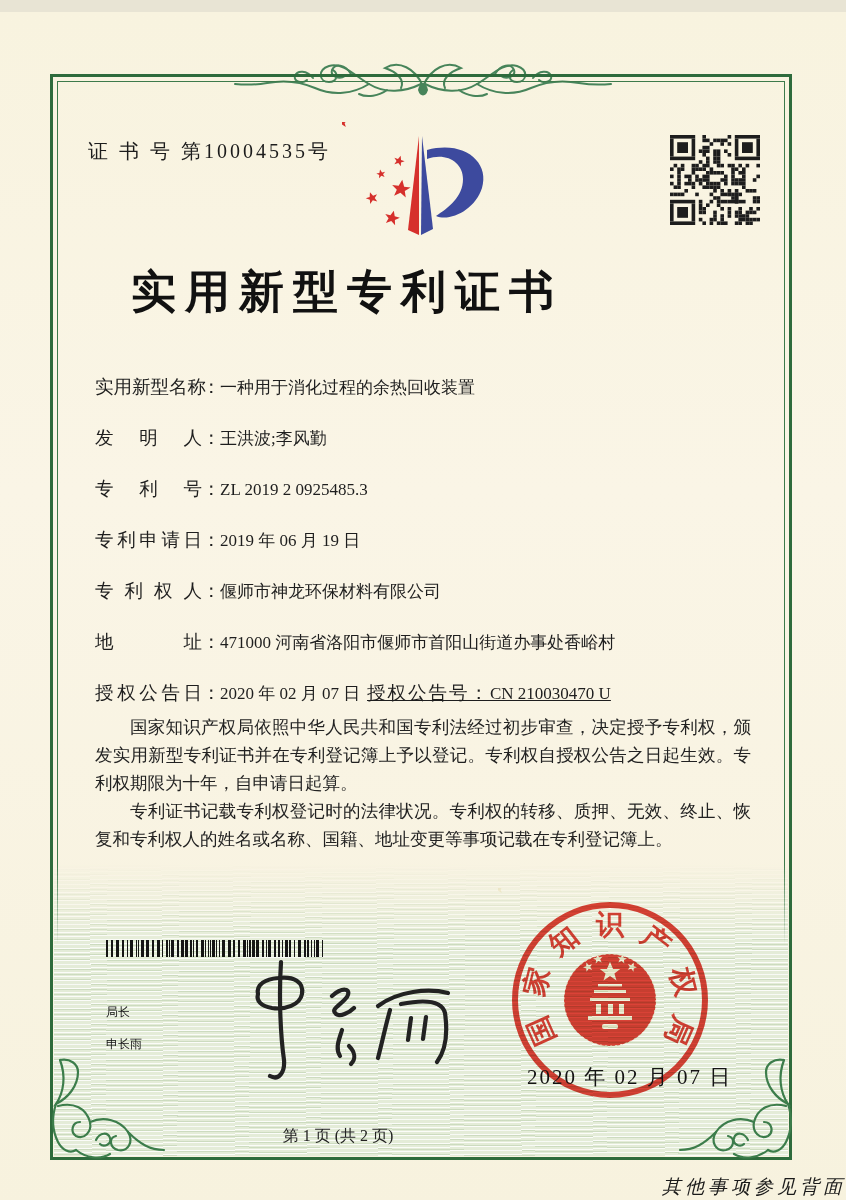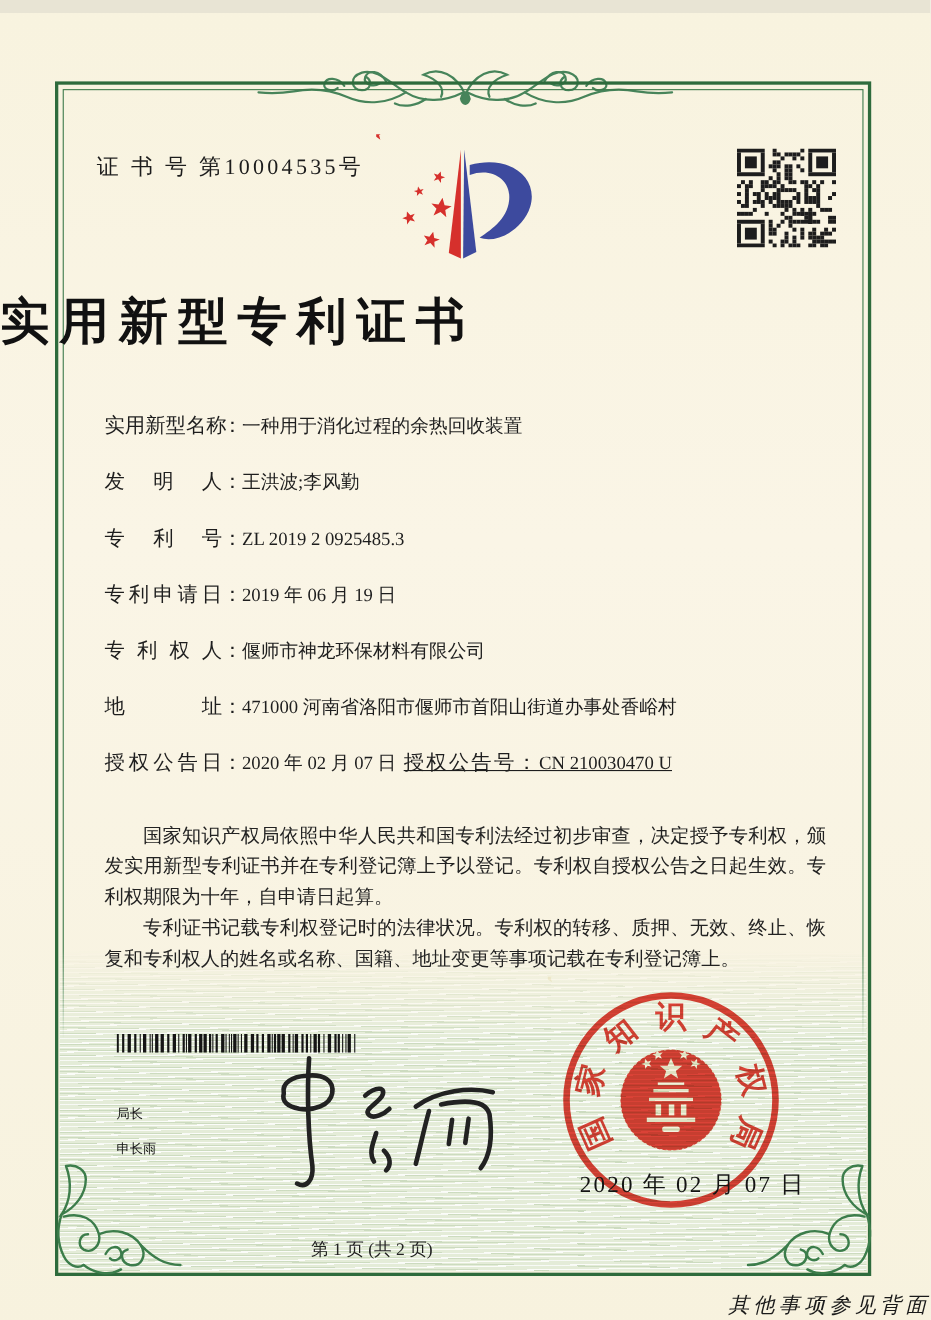--- a/index.html
+++ b/index.html
@@ -17,33 +17,33 @@
       background-color:#e4ecd8;
       background-image:
         repeating-linear-gradient(179.2deg, rgba(255,255,255,.85) 0 1px, rgba(255,255,255,0) 1px 4px),
         repeating-linear-gradient(180.8deg, rgba(176,199,162,.45) 0 1px, rgba(176,199,162,0) 1px 5px);
       -webkit-mask-image:linear-gradient(to bottom,transparent 0,#000 80px);
       mask-image:linear-gradient(to bottom,transparent 0,#000 80px);}
   
   .cert-no{position:absolute;left:88px;top:126px;font-size:20px;letter-spacing:3px;color:#1c1c1c;}
   .logo{position:absolute;left:342px;top:110px;}
   .qr{position:absolute;left:670px;top:123px;}
-  .title{position:absolute;left:0;top:250px;width:694px;
+  .title{position:absolute;left:0;top:250px;width:694px;text-align:center;
          font-size:45px;font-weight:bold;letter-spacing:9px;color:#111;}
   
   .fields{position:absolute;left:95px;top:362px;width:660px;}
   .field-row{position:relative;height:51px;font-size:19.5px;color:#1e1e1e;white-space:nowrap;}
   .field-label{display:inline-block;width:107px;font-size:18.5px;
          text-align:justify;text-align-last:justify;vertical-align:top;}
   .field-colon{display:inline-block;width:18px;font-size:18.5px;}
   .field-value{font-size:17px;}
   .field-right{position:absolute;left:272px;top:0;text-decoration:underline;}
   .field-right .field-label2{font-size:18.5px;letter-spacing:2px;}
   
-  .paras{position:absolute;left:95px;top:733px;width:656px;font-size:17.5px;
+  .paras{position:absolute;left:95px;top:701px;width:656px;font-size:17.5px;
          line-height:28px;color:#222;text-align:justify;}
   .paras p{margin:0;text-indent:2em;}
   
   .barcode{position:absolute;left:106px;top:928px;}
   .director{position:absolute;left:106px;top:992px;font-size:12px;color:#111;}
   .director .name{margin-top:15px;}
   .signature{position:absolute;left:228px;top:930px;}
   .seal{position:absolute;left:498px;top:876px;mix-blend-mode:multiply;opacity:.92;}
   .seal-date{position:absolute;left:527px;top:1051px;font-size:21px;letter-spacing:2px;color:#141414;z-index:5;}
   .page-info{position:absolute;left:0;top:1114px;width:676px;text-align:center;font-size:16px;color:#222;}

